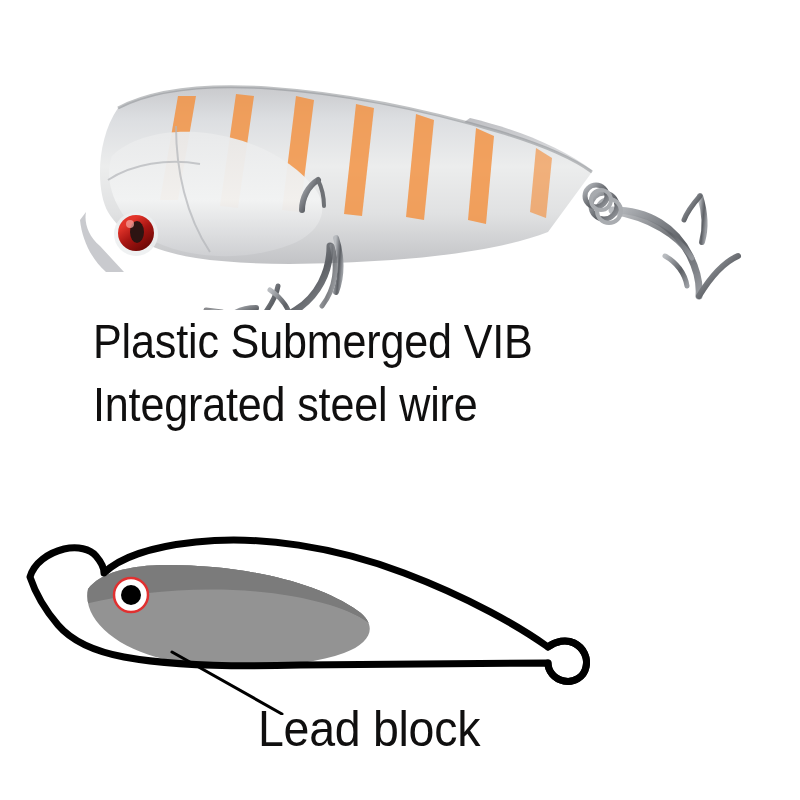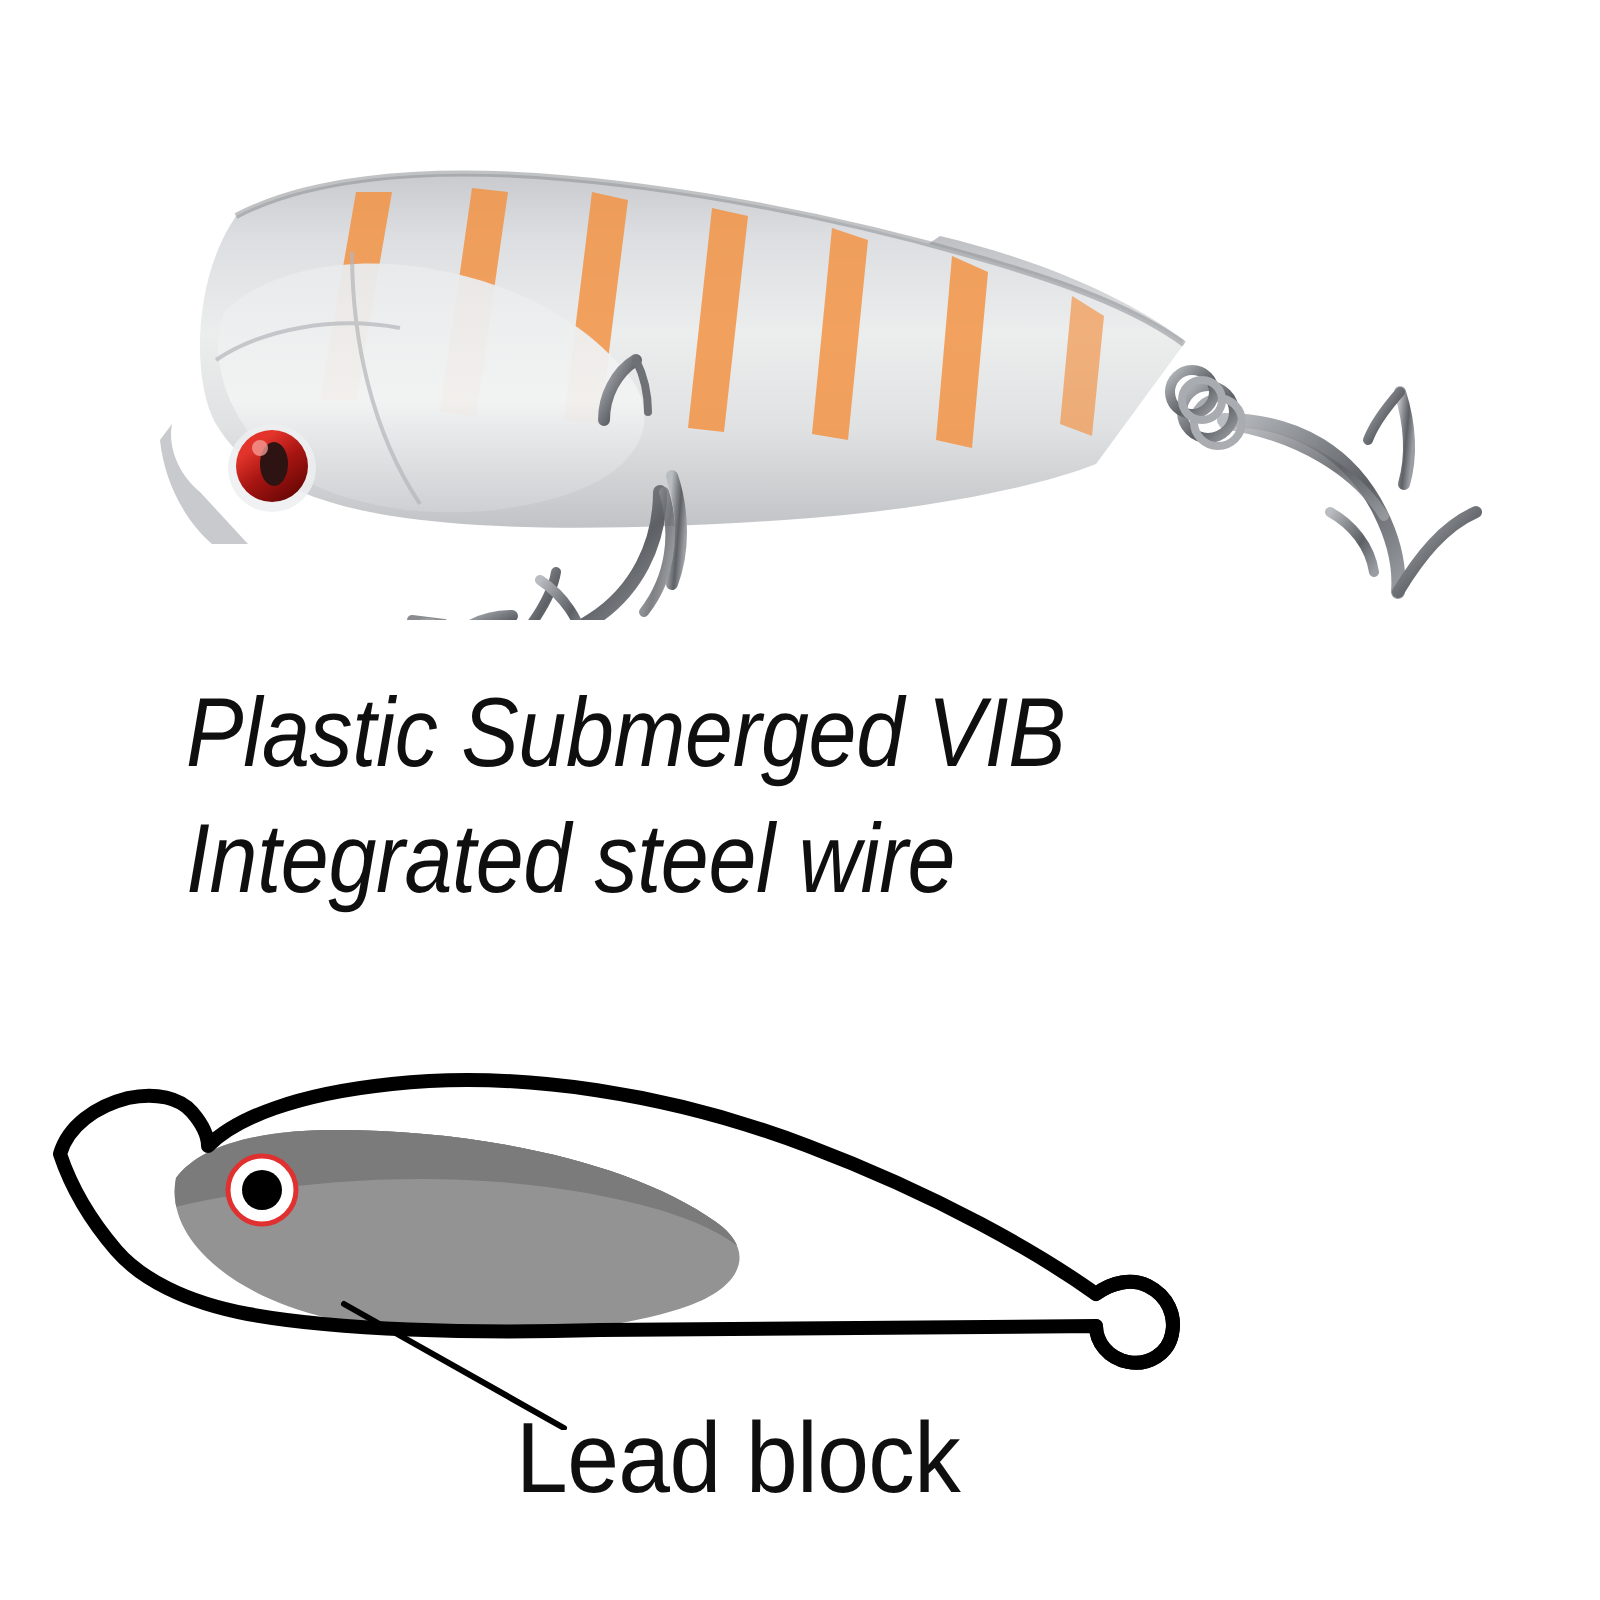--- a/index.html
+++ b/index.html
@@ -31,23 +31,22 @@
     top: 60px;
     width: 800px;
     height: 250px;
   }
   .photo-area svg { display: block; }
 
   
   .caption-block {
     position: absolute;
     left: 93px;
-    top: 336px;
+    top: 310px;
     width: 640px;
-    font-style: italic;
   }
   .caption-line {
     display: block;
     color: #100f0f;
     font-family: "Liberation Sans", sans-serif;
     font-weight: 400;
     font-size: 49px;
     line-height: 63px;
     letter-spacing: -0.2px;
     transform: scaleX(0.88);

